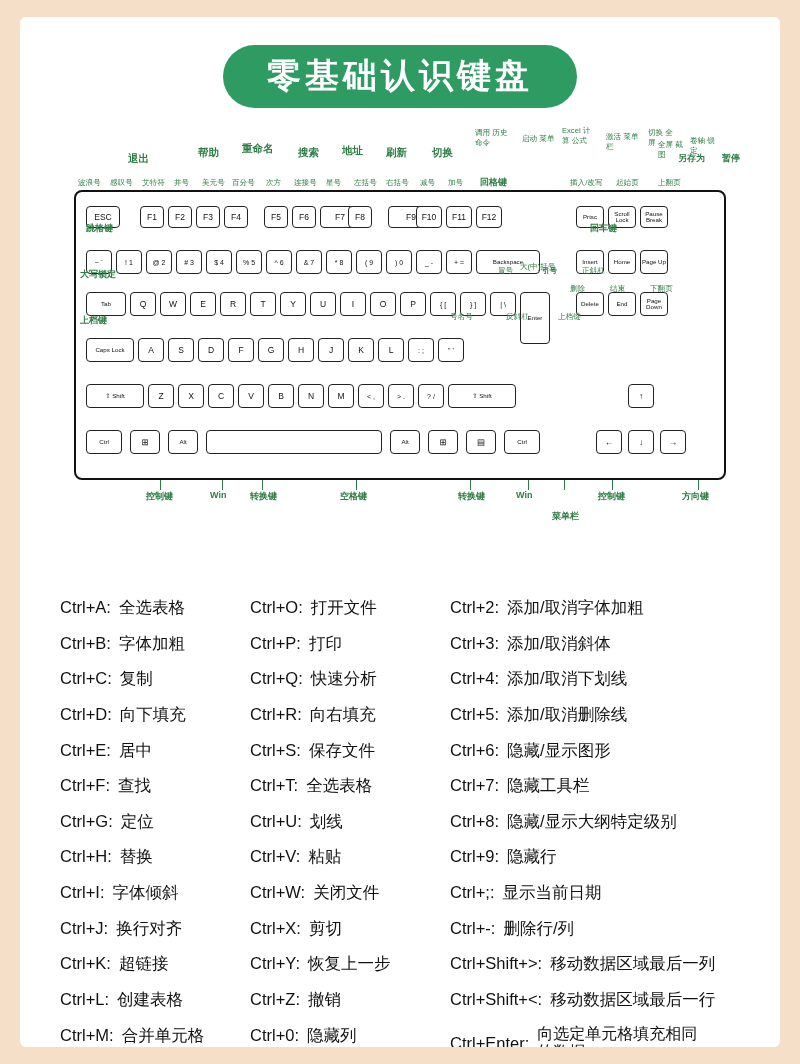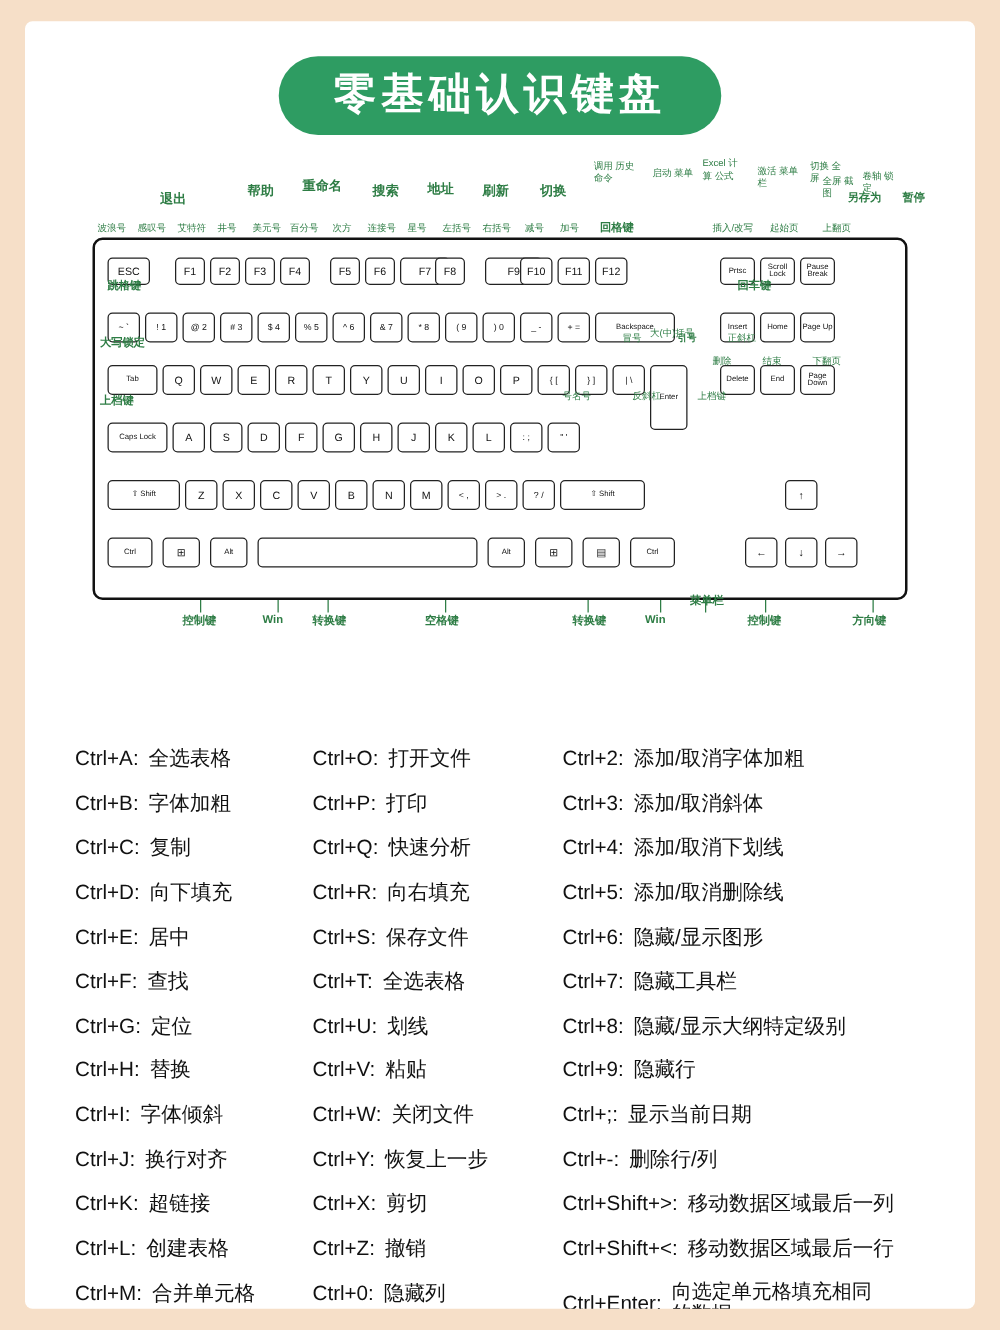--- a/index.html
+++ b/index.html
@@ -280,21 +280,21 @@
     <div class="ann tiny" style="left:400px; top:182px;">号名号</div>
     <div class="ann tiny" style="left:456px; top:182px;">反斜杠</div>
     <div class="ann tiny" style="left:508px; top:182px;">上档键</div>
 
     <div class="ann small" style="left:96px; top:360px;">控制键</div>
     <div class="ann small" style="left:160px; top:360px;">Win</div>
     <div class="ann small" style="left:200px; top:360px;">转换键</div>
     <div class="ann small" style="left:290px; top:360px;">空格键</div>
     <div class="ann small" style="left:408px; top:360px;">转换键</div>
     <div class="ann small" style="left:466px; top:360px;">Win</div>
-    <div class="ann small" style="left:502px; top:344px;">菜单栏</div>
+    <div class="ann small" style="left:502px; top:380px;">菜单栏</div>
     <div class="ann small" style="left:548px; top:360px;">控制键</div>
     <div class="ann small" style="left:632px; top:360px;">方向键</div>
 
     <div class="tick" style="left:110px; top:350px; height:10px;"></div>
     <div class="tick" style="left:172px; top:350px; height:10px;"></div>
     <div class="tick" style="left:212px; top:350px; height:10px;"></div>
     <div class="tick" style="left:306px; top:350px; height:10px;"></div>
     <div class="tick" style="left:420px; top:350px; height:10px;"></div>
     <div class="tick" style="left:478px; top:350px; height:10px;"></div>
     <div class="tick" style="left:514px; top:350px; height:10px;"></div>
@@ -391,26 +391,26 @@
         </div>
       <div class="sc-row">
           <span class="sc-key">Ctrl+V:</span>
           <span class="sc-desc">粘贴</span>
         </div>
       <div class="sc-row">
           <span class="sc-key">Ctrl+W:</span>
           <span class="sc-desc">关闭文件</span>
         </div>
       <div class="sc-row">
+          <span class="sc-key">Ctrl+X:</span>
+          <span class="sc-desc">剪切</span>
+        </div>
+      <div class="sc-row">
           <span class="sc-key">Ctrl+Y:</span>
           <span class="sc-desc">恢复上一步</span>
-        </div>
-      <div class="sc-row">
-          <span class="sc-key">Ctrl+X:</span>
-          <span class="sc-desc">剪切</span>
         </div>
       <div class="sc-row">
           <span class="sc-key">Ctrl+Z:</span>
           <span class="sc-desc">撤销</span>
         </div>
       <div class="sc-row">
           <span class="sc-key">Ctrl+0:</span>
           <span class="sc-desc">隐藏列</span>
         </div>
 

